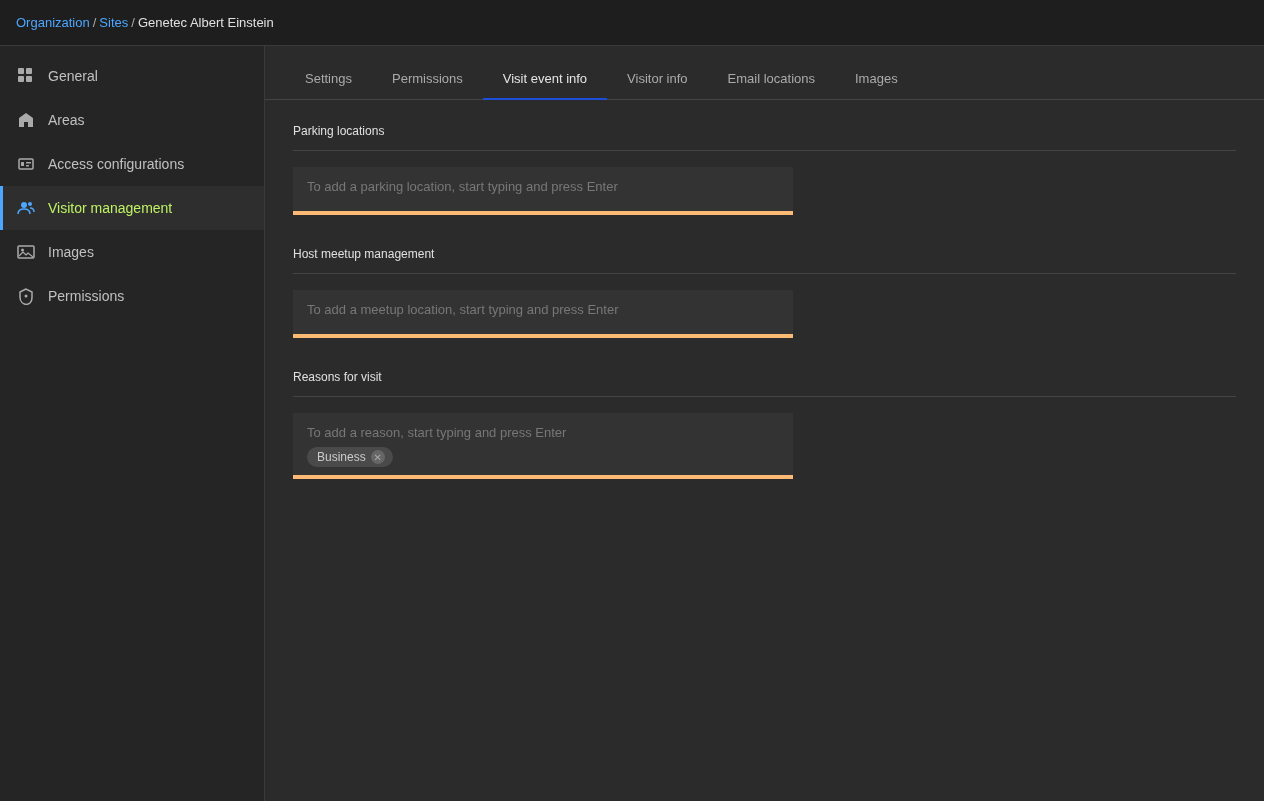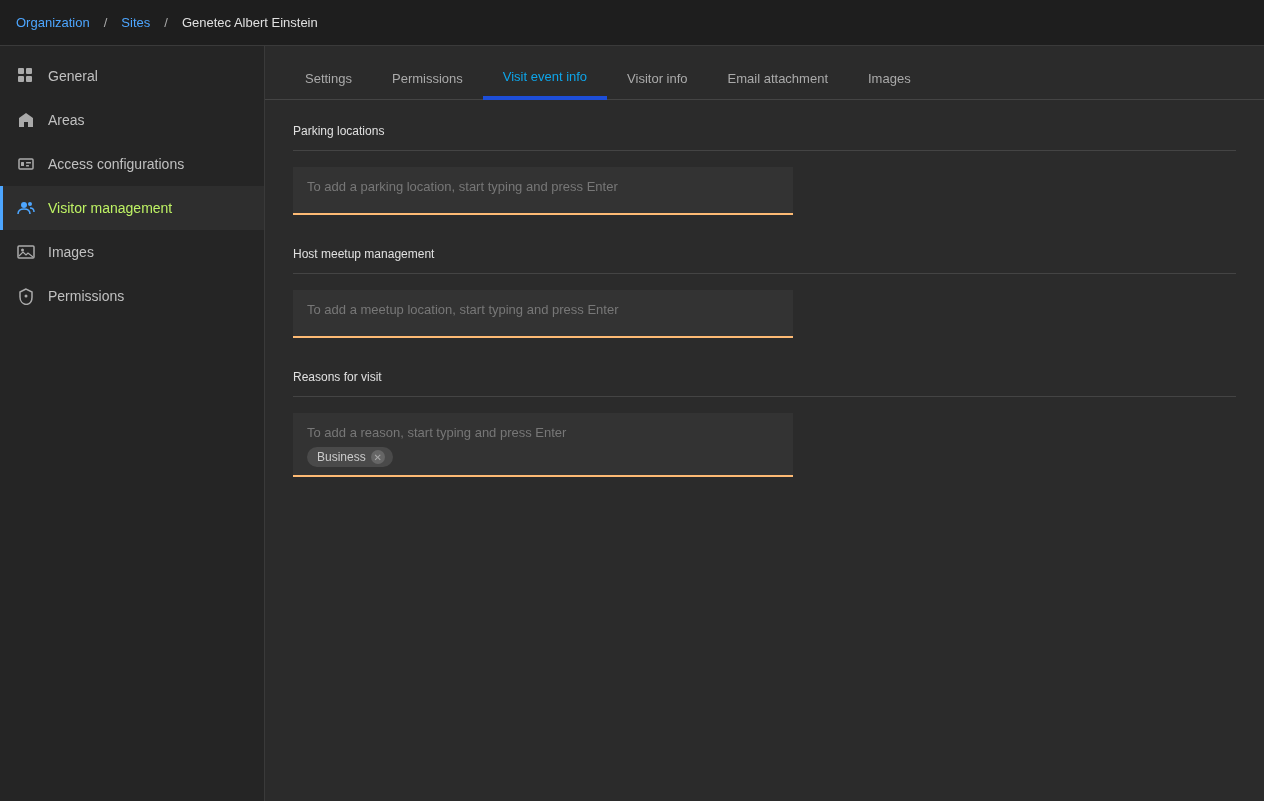--- a/index.html
+++ b/index.html
@@ -20,21 +20,21 @@
       height: 46px;
       display: flex;
       align-items: center;
       padding: 0 16px;
       border-bottom: 1px solid #3a3a3a;
     }
 
     .breadcrumb {
       display: flex;
       align-items: center;
-      gap: 14px;
+      gap: 3px;
       font-size: 13px;
     }
 
     .breadcrumb a {
       color: #4da6ff;
       text-decoration: none;
     }
 
     .breadcrumb span {
       color: #aaa;
@@ -118,22 +118,22 @@
       cursor: pointer;
       color: #aaa;
       font-size: 13px;
       white-space: nowrap;
       position: relative;
       border-bottom: 2px solid transparent;
       margin-bottom: -1px;
     }
 
     .tab.active {
-      color: #0ea5e9;
-      border-bottom: 4px solid #1d4ed8;
+      color: #e5e5e5;
+      border-bottom: 2px solid #1d4ed8;
     }
 
     
     .main-content {
       flex: 1;
       padding: 24px 28px;
       overflow-y: auto;
       background-color: #2b2b2b;
     }
 
@@ -149,21 +149,21 @@
     }
 
     .section-divider {
       border: none;
       border-top: 1px solid #444;
       margin-bottom: 16px;
     }
 
     .input-container {
       background-color: #333;
-      border-bottom: 2px solid #fdba74;
+      border-bottom: 4px solid #fdba74;
       width: 500px;
       max-width: 100%;
       padding: 8px 14px;
       min-height: 48px;
     }
 
     .input-inner {
       background: transparent;
       border: none;
       color: #888;
@@ -296,21 +296,21 @@
 
   </nav>
 
   <div class="content-area">
 
     <div class="tabs-bar">
       <div class="tab">Settings</div>
       <div class="tab">Permissions</div>
       <div class="tab active">Visit event info</div>
       <div class="tab">Visitor info</div>
-      <div class="tab">Email attachment</div>
+      <div class="tab">Email locations</div>
       <div class="tab">Images</div>
     </div>
 
     <div class="main-content">
 
       <div class="section">
         <h2 class="section-title">Parking locations</h2>
         <hr class="section-divider">
         <div class="input-container">
           <input type="text" class="input-inner" placeholder="To add a parking location, start typing and press Enter" style="">

